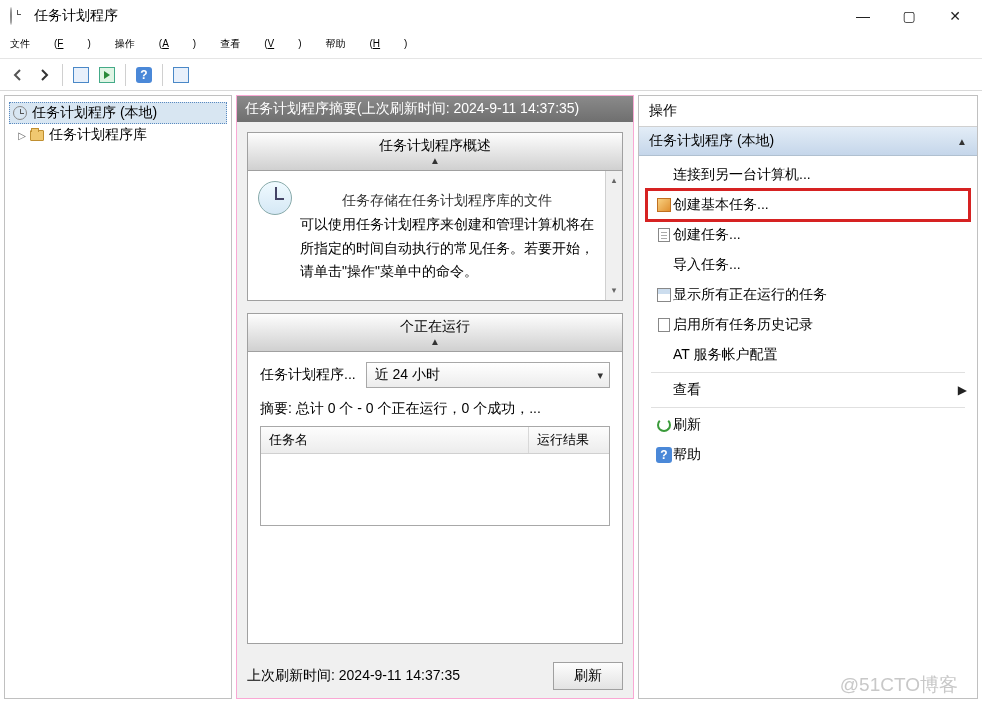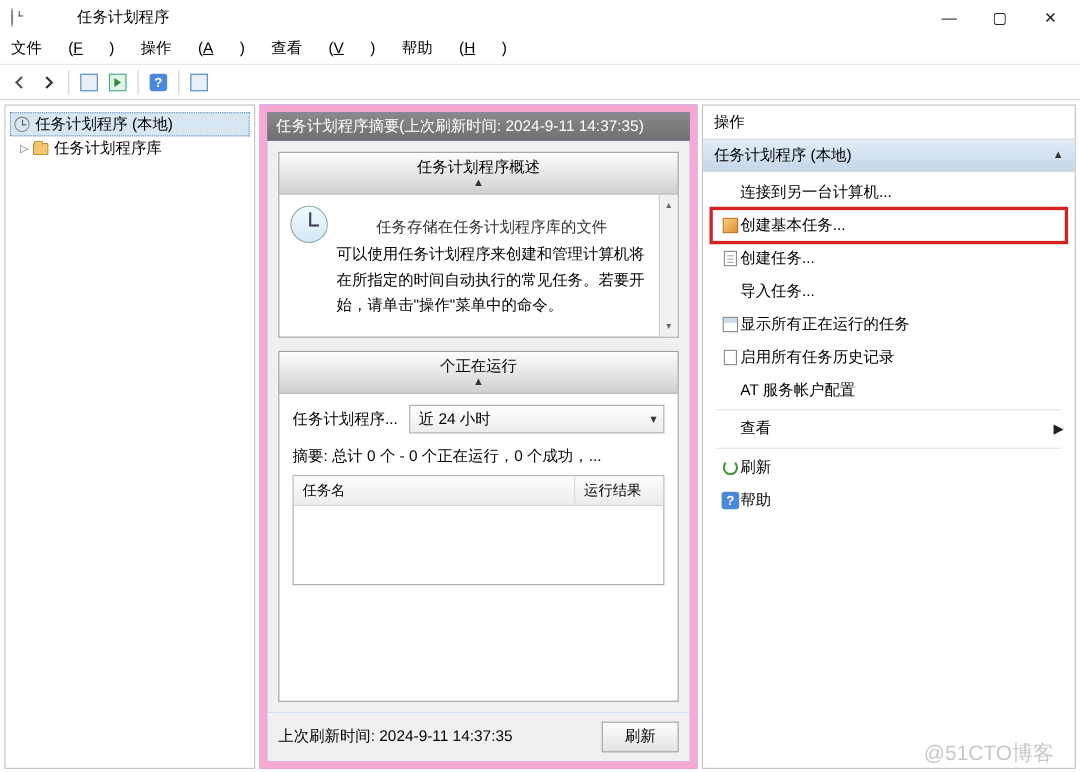--- a/index.html
+++ b/index.html
@@ -1,26 +1,26 @@
 <!DOCTYPE html>
 <html><head>
 <meta charset="utf-8">
 <style>
   * { box-sizing: border-box; font-family: "Microsoft YaHei", "Segoe UI", sans-serif; }
   body { margin: 0; background: #fff; overflow: hidden; width: 982px; height: 702px; position: relative; }
 
   
-  .titlebar { height: 32px; display: flex; align-items: center; padding: 0 4px 0 10px; font-size: 14px; gap: 36px; }
+  .titlebar { height: 32px; display: flex; align-items: center; padding: 0 4px 0 10px; font-size: 14px; }
   .titlebar .icon { width:16px; height:16px; margin-right:8px; }
   .titlebar .title { flex:1; }
   .winbtns { display:flex; }
   .winbtn { width:46px; height:32px; display:flex; align-items:center; justify-content:center; font-size:14px; color:#222; cursor:default; }
 
   
-  .menubar { height:24px; display:flex; align-items:center; padding:0 10px; font-size:14px; }
+  .menubar { height:24px; display:flex; align-items:center; padding:0 10px; font-size:10px; }
   .menubar span { margin-right:24px; cursor:default; }
   .ul { text-decoration: underline; }
 
   .sep { height:1px; background:#e5e5e5; margin:2px 0 0 0; }
 
   
   .toolbar { height:32px; display:flex; align-items:center; padding:0 6px; gap:2px; border-bottom:1px solid #d9d9d9; }
   .tbtn { width:24px; height:24px; display:flex; align-items:center; justify-content:center; border:1px solid transparent; }
   .tdiv { width:1px; height:22px; background:#d0d0d0; margin:0 4px; }
   .ci { display:inline-block; width:16px; height:16px; border:1px solid #7a7a7a; position:relative; }
@@ -37,21 +37,21 @@
   .tree-row.sel { background:#d8e6f2; border:1px dotted #5a8ac0; }
   .tree-twisty { width:14px; display:inline-block; color:#666; font-size:10px; text-align:center; }
   .tree-ic { width:16px; height:16px; display:inline-flex; align-items:center; justify-content:center; margin-right:4px; }
   .clock-ic { width:14px; height:14px; border:1px solid #888; border-radius:50%; position:relative; }
   .clock-ic::before{content:"";position:absolute;left:6px;top:2px;width:1px;height:5px;background:#555;}
   .clock-ic::after{content:"";position:absolute;left:6px;top:6px;width:4px;height:1px;background:#555;}
   .folder-ic { width:14px; height:11px; background:#f0c870; border:1px solid #c08f30; border-radius:1px; position:relative; }
   .folder-ic::before{content:"";position:absolute;left:0;top:-3px;width:6px;height:3px;background:#f0c870;border:1px solid #c08f30;border-bottom:none;border-radius:1px 1px 0 0;}
 
   
-  .center { flex:1; border:7px solid #f9a8d4; margin:4px; display:flex; flex-direction:column; background:#3b82f6; }
+  .center { flex:1; border:1px solid #f9a8d4; margin:4px; display:flex; flex-direction:column; background:#15803d; }
   .center-head { background:linear-gradient(#8a8a8a,#6f6f6f); color:#fff; font-size:14px; padding:4px 8px; position:relative; }
   .center-body { flex:1; padding:10px; background:#f0f0f0; display:flex; flex-direction:column; gap:12px; overflow:hidden; }
 
   .section-head { background:linear-gradient(#fdfdfd,#d0d0d0); border:1px solid #a0a0a0; padding:4px 8px; font-size:14px; display:flex; align-items:center; justify-content:space-between;flex-direction:column; }
   .chev { font-size:10px; color:#333; }
 
   .overview { border:1px solid #a0a0a0; border-top:none; background:#fff; padding:10px; display:flex; gap:8px; font-size:14px; line-height:1.7; height:130px; overflow:hidden; position:relative;}
   .overview .clock-big { width:34px; height:34px; border:1px solid #8aa; border-radius:50%; flex:0 0 34px; position:relative; background:linear-gradient(#f0faff,#d5e8f5);}
   .overview .clock-big::before{content:"";position:absolute;left:16px;top:5px;width:1.5px;height:12px;background:#446;}
   .overview .clock-big::after{content:"";position:absolute;left:16px;top:16px;width:9px;height:1.5px;background:#446;}

